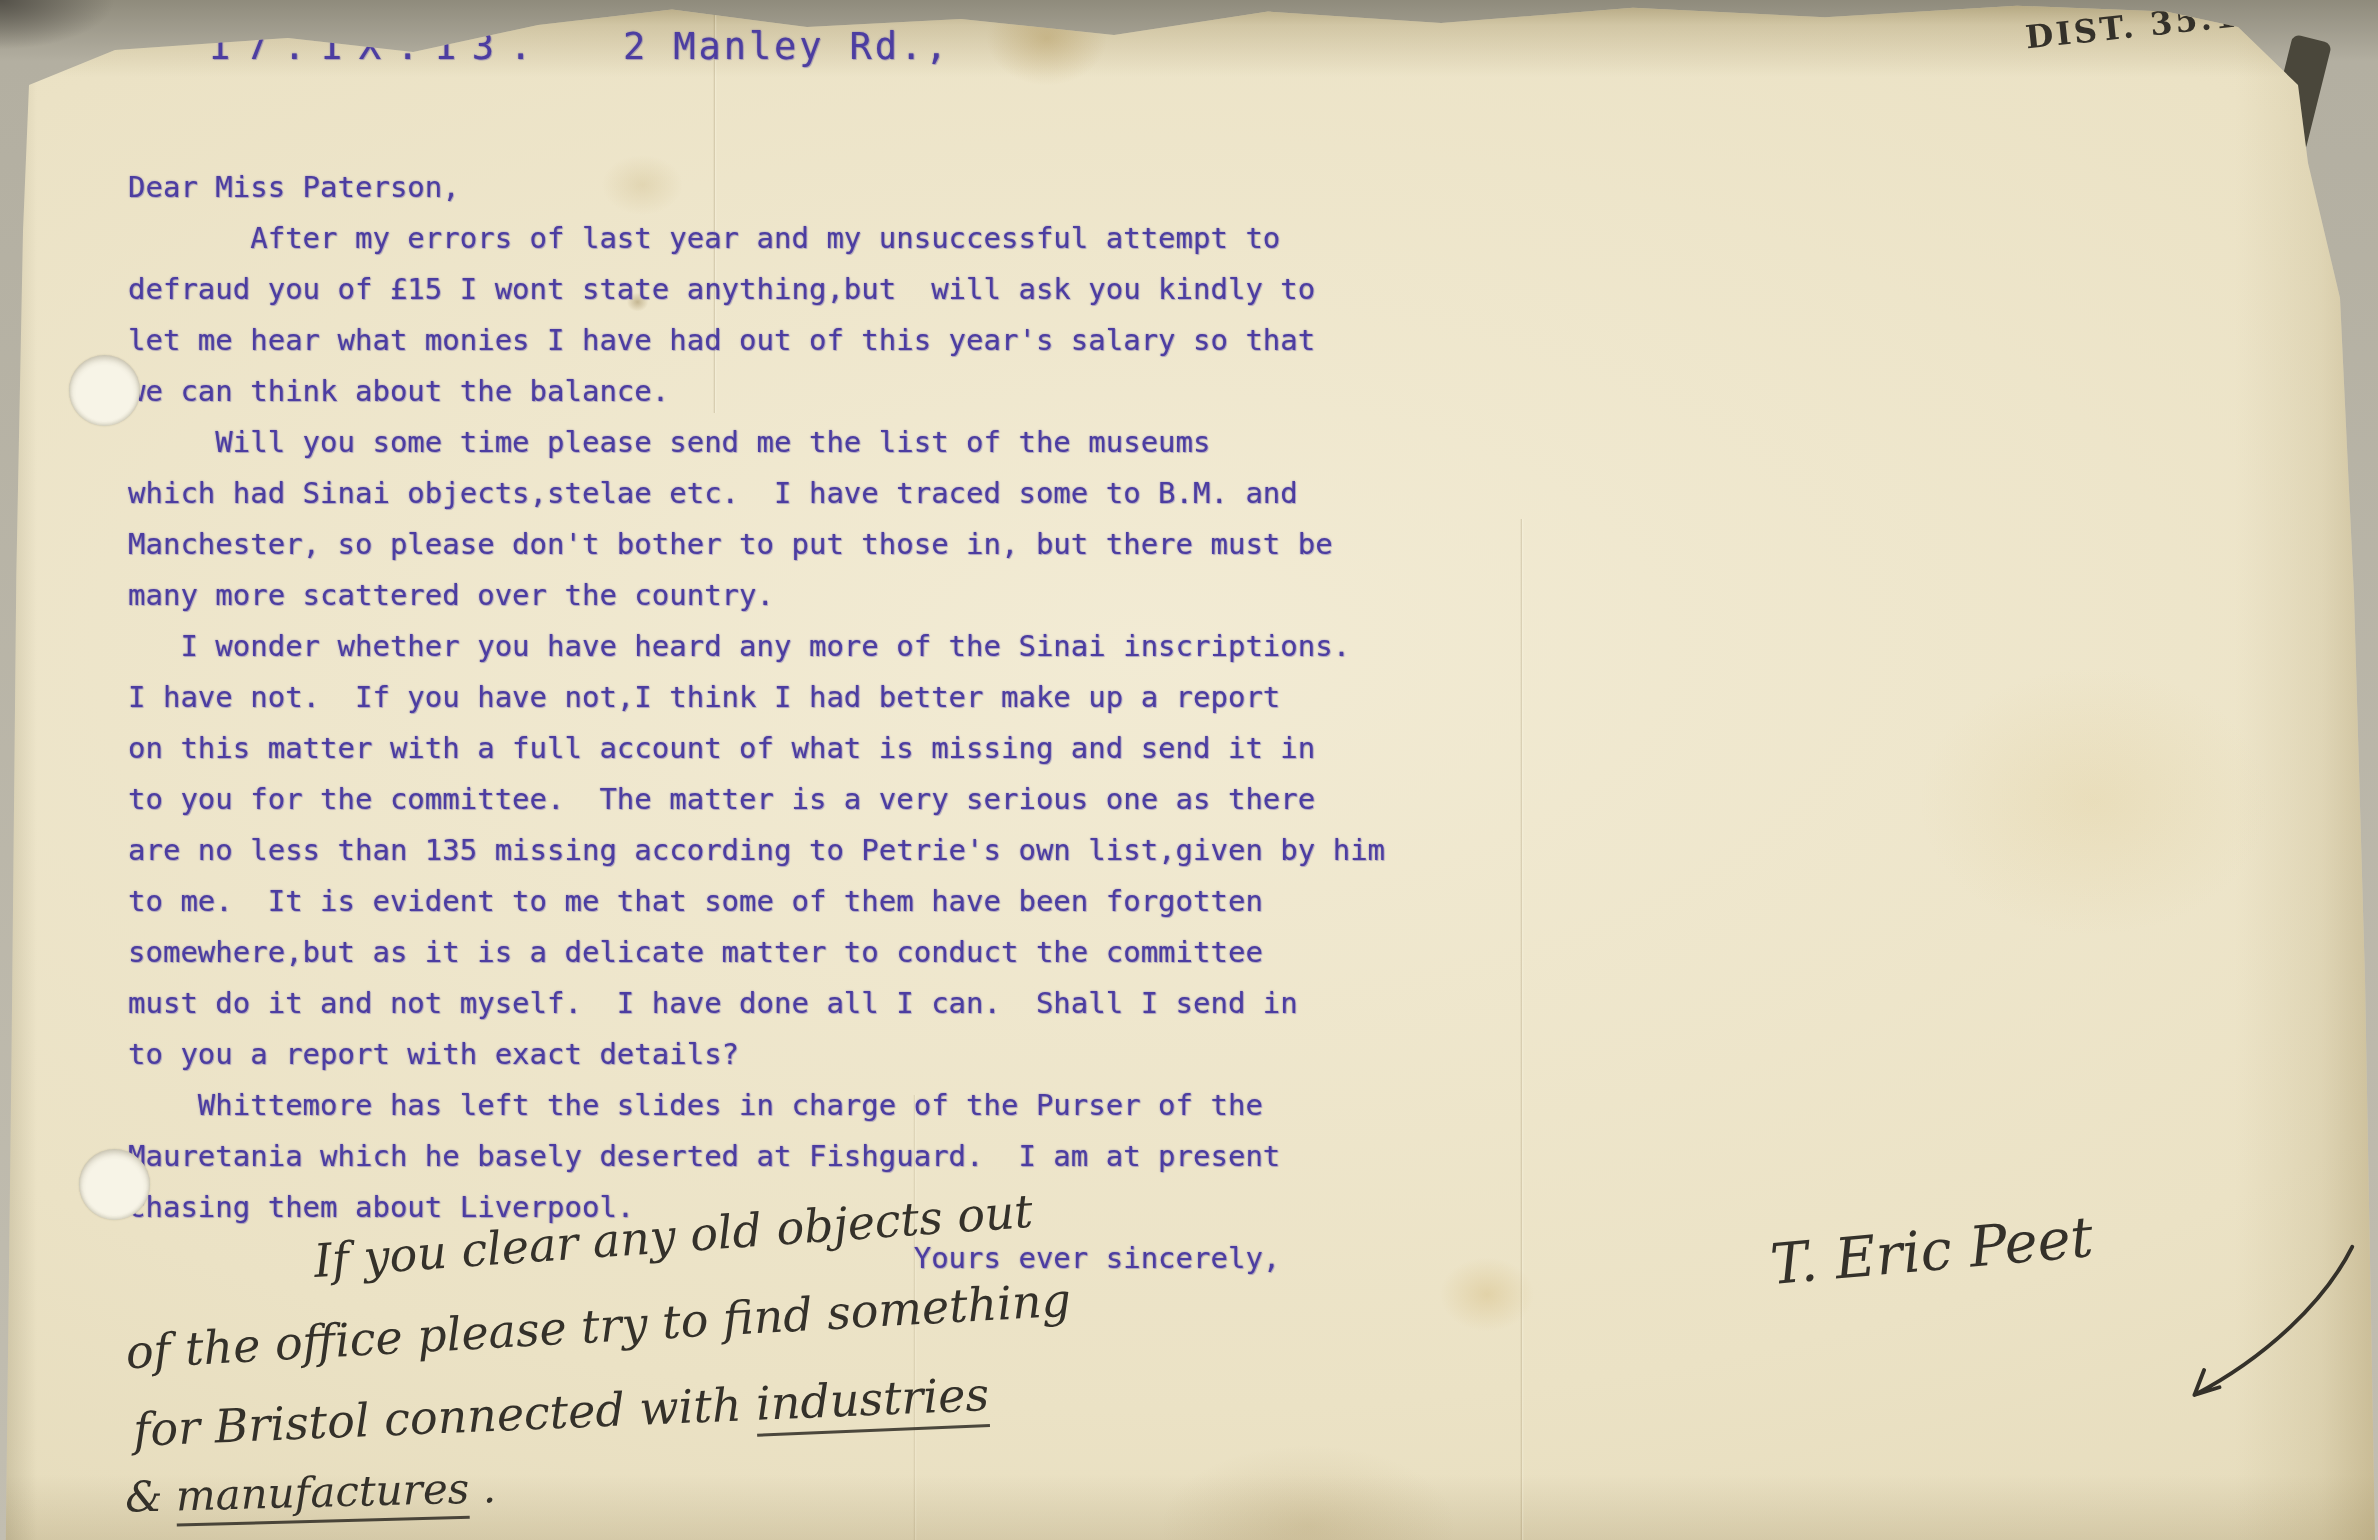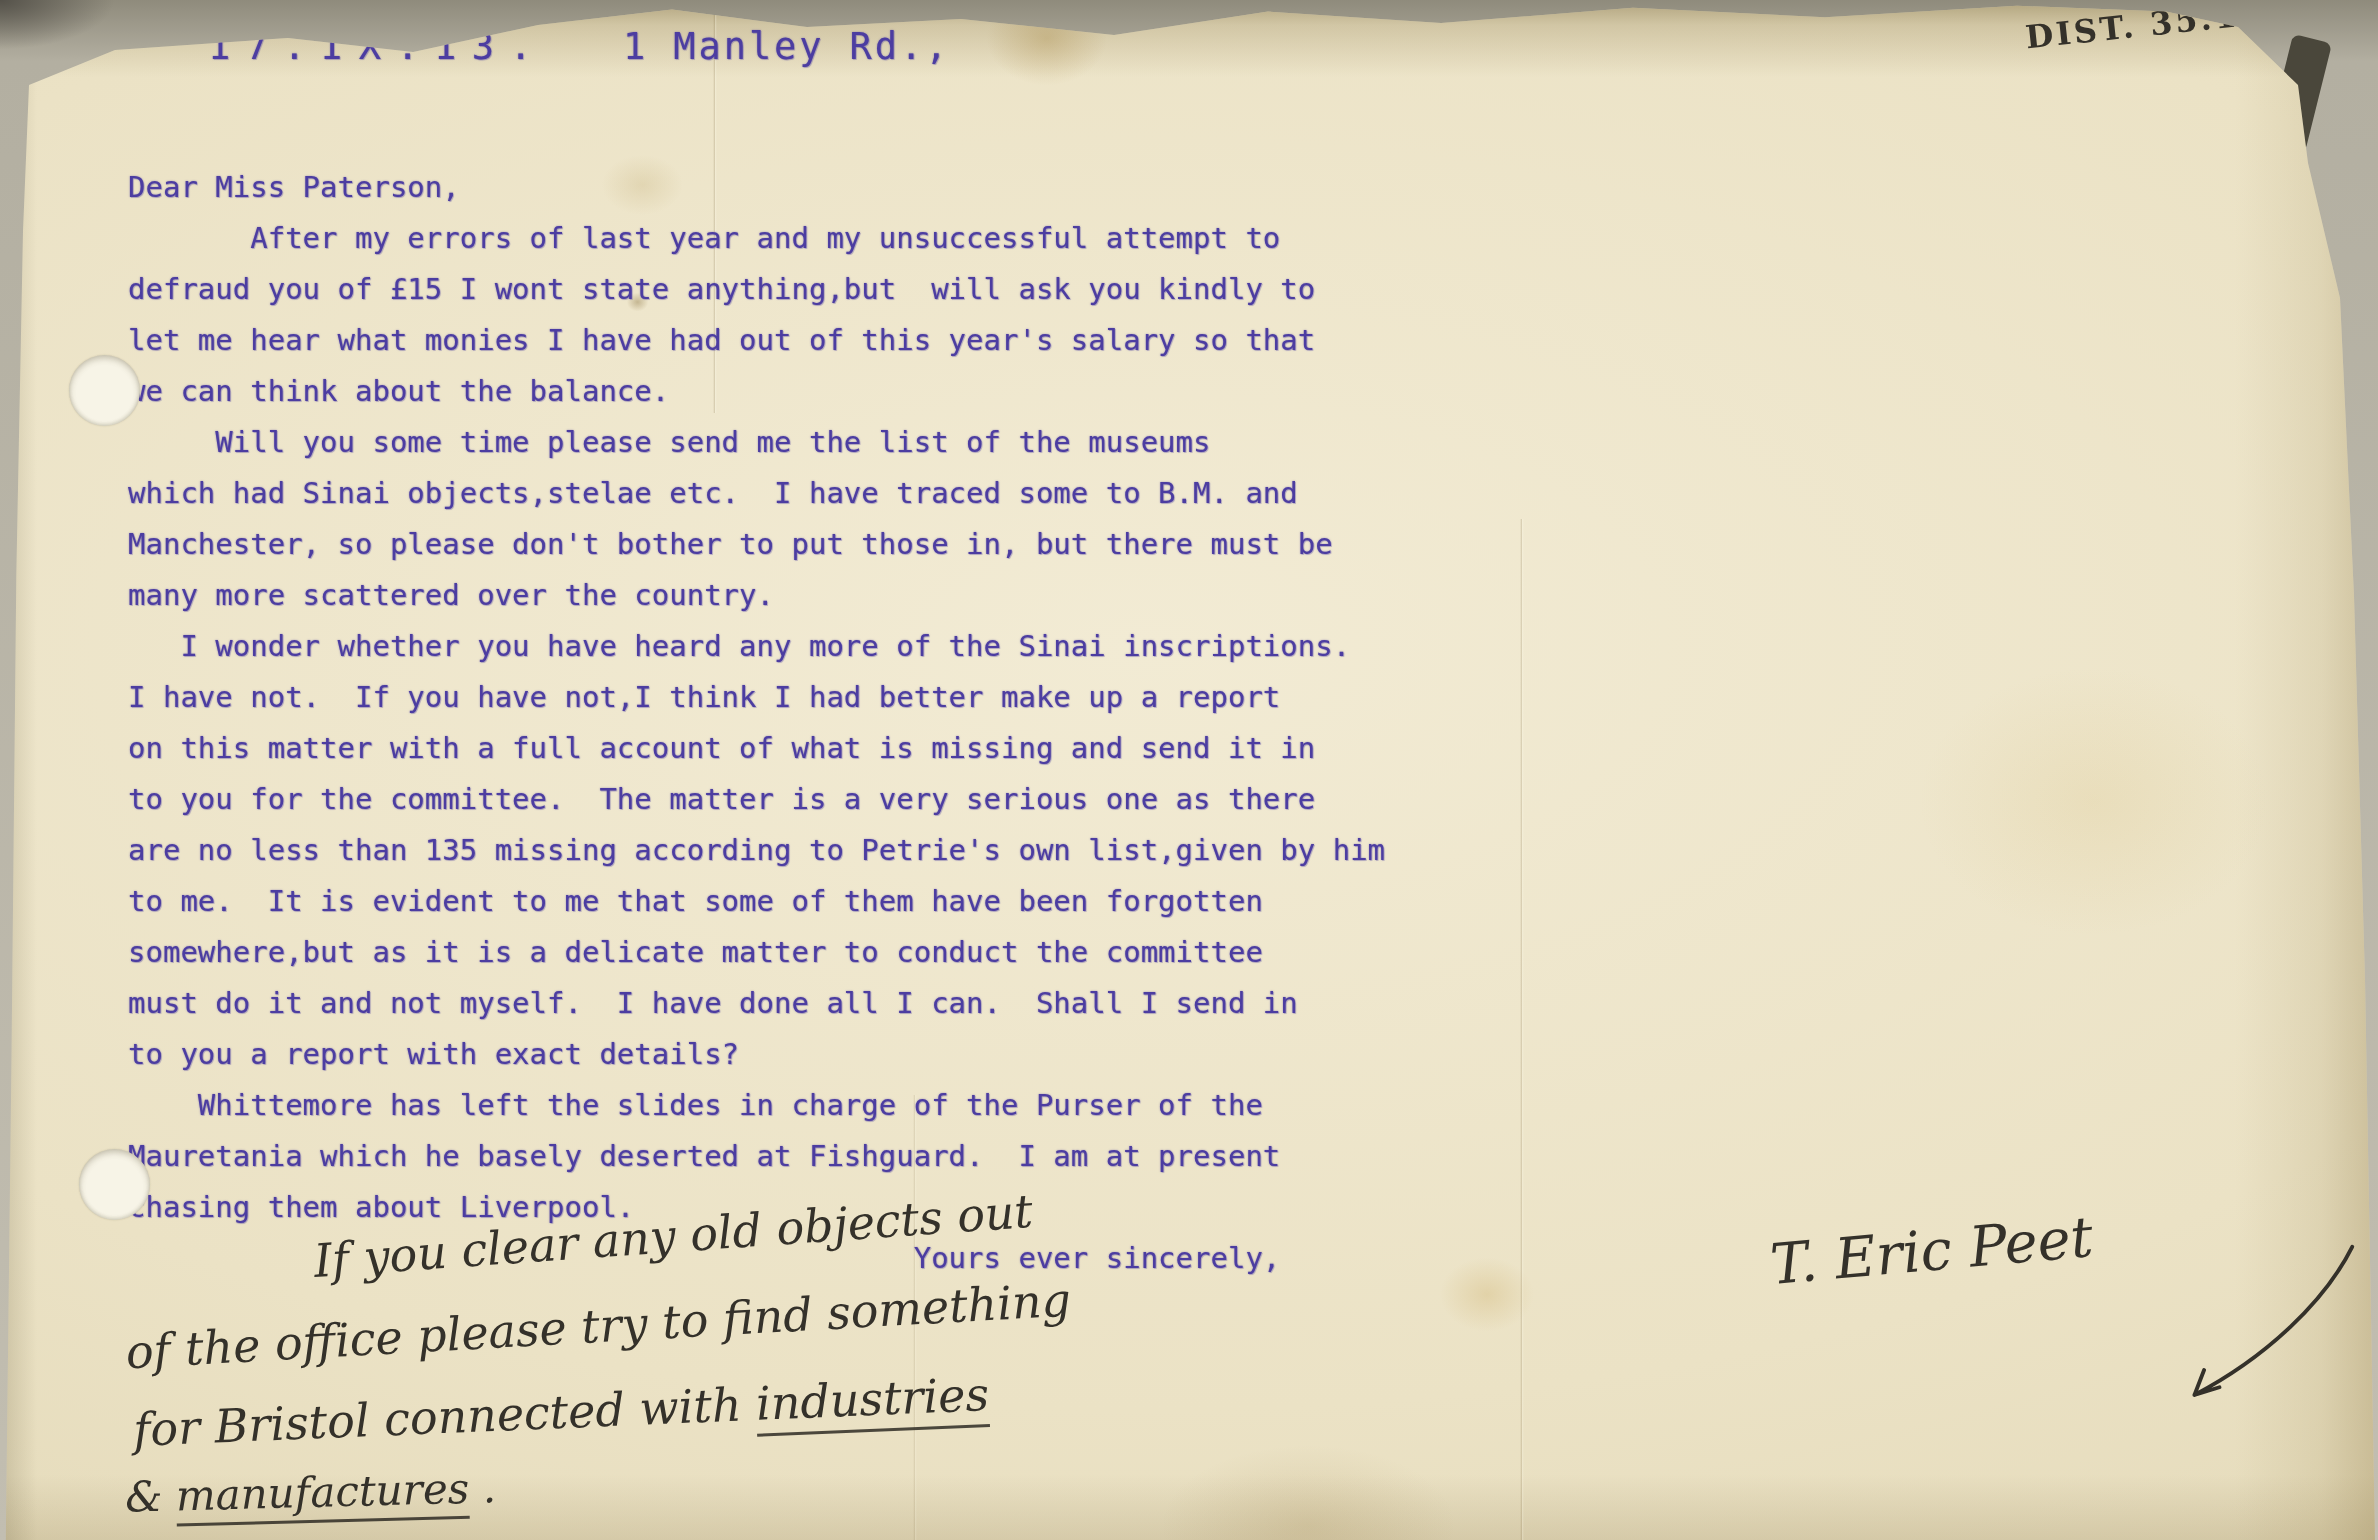--- a/index.html
+++ b/index.html
@@ -70,21 +70,21 @@
 <div class="page">
   <div class="scan-bg"></div>
   <div class="tear-notch"></div>
 
   <div class="paper">
     <div class="crease" style="left:713px; top:0; height:413px;"></div>
     <div class="crease" style="left:1520px; top:519px; height:1022px;"></div>
     <div class="crease" style="left:913px; top:1095px; height:446px; opacity:.3;"></div>
 
     <div class="date">17.IX.13.</div>
-    <div class="address">1 Manley Rd.,</div>
+    <div class="address">2 Manley Rd.,</div>
     <div class="hand annotation">DIST. 35.11</div>
 
     <pre class="typed">Dear Miss Paterson,
        After my errors of last year and my unsuccessful attempt to
 defraud you of £15 I wont state anything,but  will ask you kindly to
 let me hear what monies I have had out of this year's salary so that
 we can think about the balance.
      Will you some time please send me the list of the museums
 which had Sinai objects,stelae etc.  I have traced some to B.M. and
 Manchester, so please don't bother to put those in, but there must be

